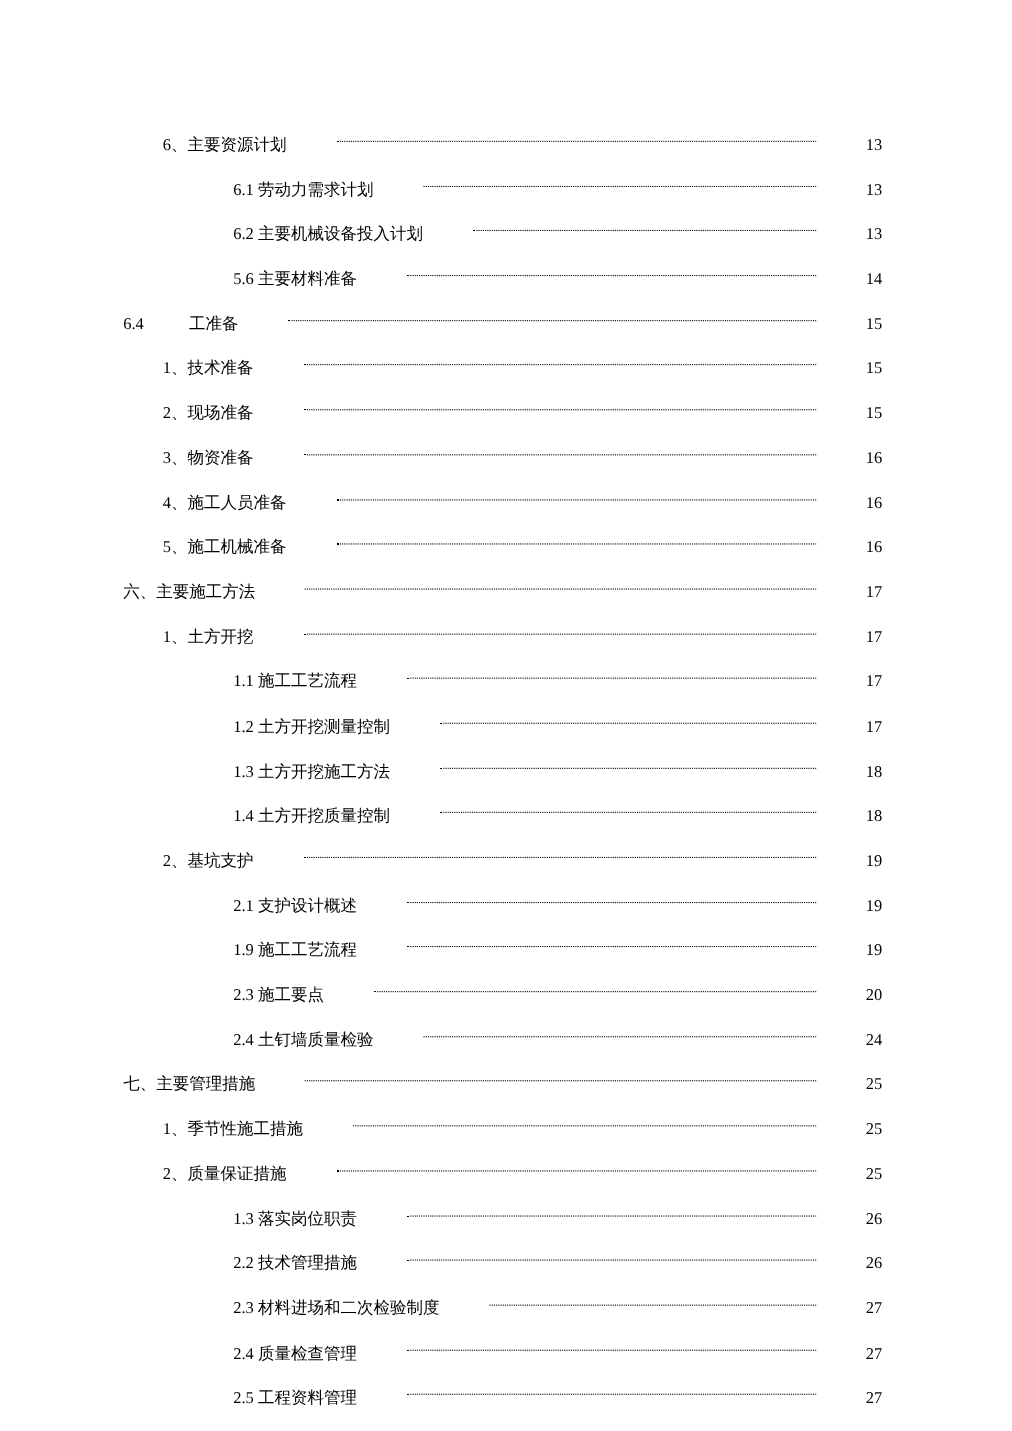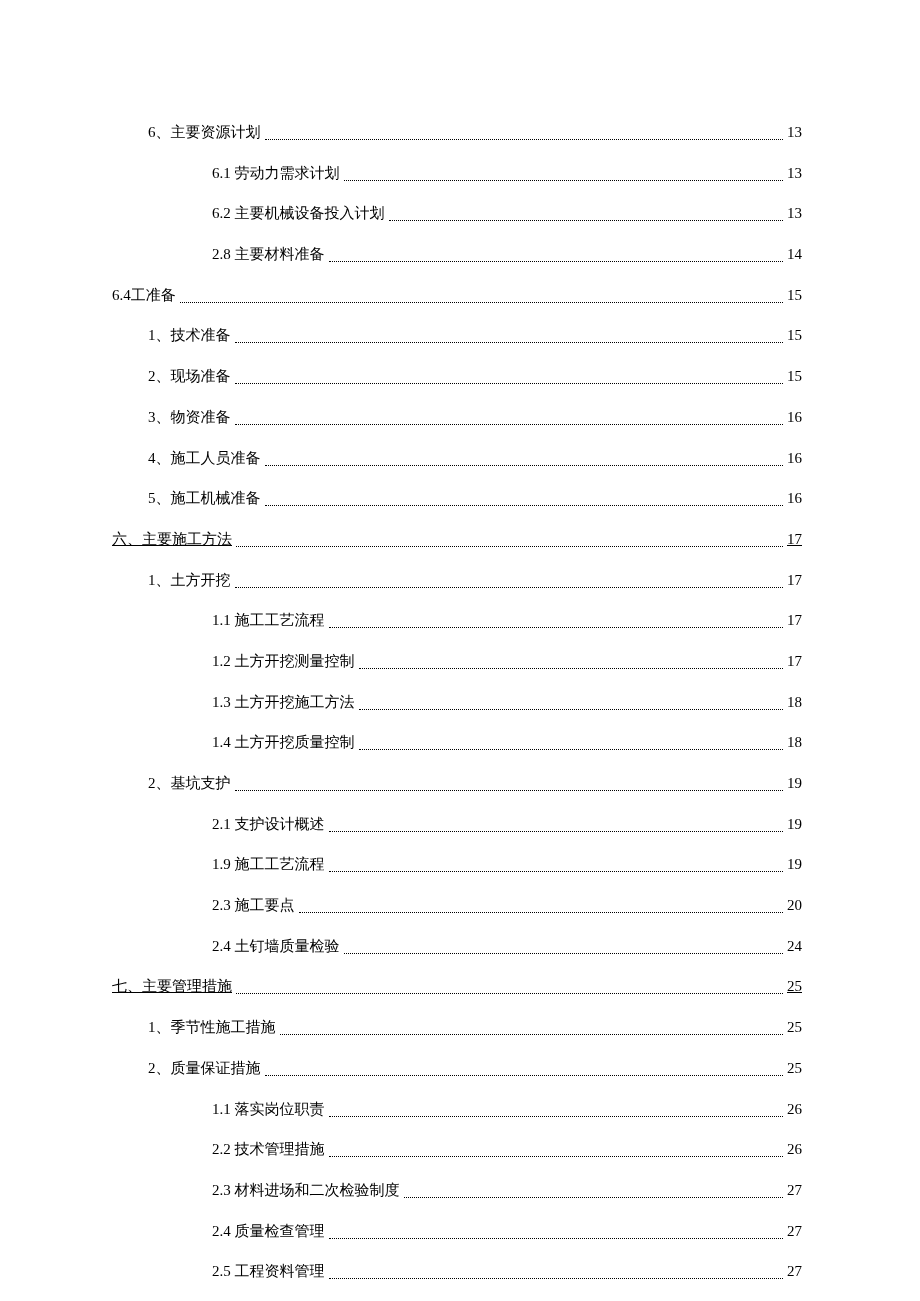--- a/index.html
+++ b/index.html
@@ -7,34 +7,35 @@
       background: #fff;
       font-family: "SimSun", "宋体", serif;
       width: 920px;
       height: 1301px;
       padding: 120px 118px 0 112px;
       font-size: 15px;
       color: #000;
     }
     .toc-line {
       display: flex;
-      align-items: flex-end;
+      align-items: flex-start;
       margin-bottom: 16.7px;
       line-height: 1.6;
+      gap: 41px;
     }
     .toc-line .label { white-space: nowrap; flex: 0 0 auto; }
     .toc-line .dots {
       flex: 1 1 auto;
       border-bottom: 1.5px dotted #000;
       margin: 0 4px 4px 4px;
       min-width: 10px;
       height: 0.6em;
     }
     .toc-line .page { white-space: nowrap; flex: 0 0 auto; }
-    .lvl-0 { padding-left: 0; text-decoration: underline; }
+    .lvl-0 { padding-left: 0; }
     .lvl-1 { padding-left: 36px; }
     .lvl-2 { padding-left: 100px; }
     .lvl-special { padding-left: 0; }
     .lvl-special .pre { }
     #toc-container {}
   </style>
 </head>
 <body>
 
 <div id="toc-container">
@@ -47,21 +48,21 @@
       <span class="label">6.1  劳动力需求计划</span>
       <span class="dots"></span>
       <span class="page">13</span>
     </div>
     <div class="toc-line lvl-2">
       <span class="label">6.2  主要机械设备投入计划</span>
       <span class="dots"></span>
       <span class="page">13</span>
     </div>
     <div class="toc-line lvl-2">
-      <span class="label">2.8  主要材料准备</span>
+      <span class="label">5.6  主要材料准备</span>
       <span class="dots"></span>
       <span class="page">14</span>
     </div>
     <div class="toc-line lvl-special">
       <span class="label pre">6.4</span>
       <span class="label">工准备</span>
       <span class="dots"></span>
       <span class="page">15</span>
     </div>
     <div class="toc-line lvl-1">
@@ -153,21 +154,21 @@
       <span class="label">1、季节性施工措施</span>
       <span class="dots"></span>
       <span class="page">25</span>
     </div>
     <div class="toc-line lvl-1">
       <span class="label">2、质量保证措施</span>
       <span class="dots"></span>
       <span class="page">25</span>
     </div>
     <div class="toc-line lvl-2">
-      <span class="label">1.1  落实岗位职责</span>
+      <span class="label">1.3  落实岗位职责</span>
       <span class="dots"></span>
       <span class="page">26</span>
     </div>
     <div class="toc-line lvl-2">
       <span class="label">2.2  技术管理措施</span>
       <span class="dots"></span>
       <span class="page">26</span>
     </div>
     <div class="toc-line lvl-2">
       <span class="label">2.3  材料进场和二次检验制度</span>

